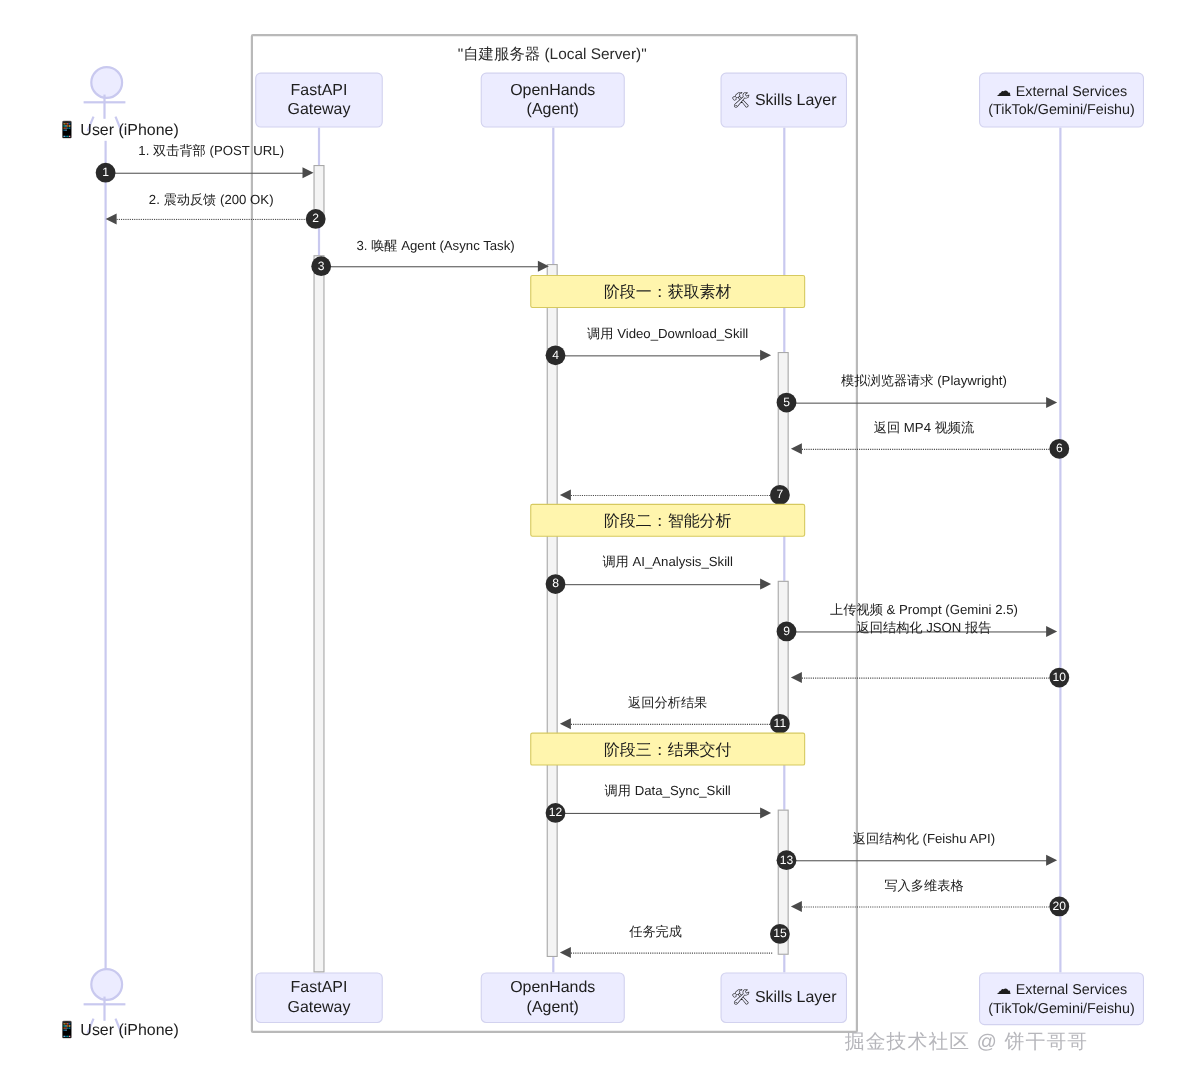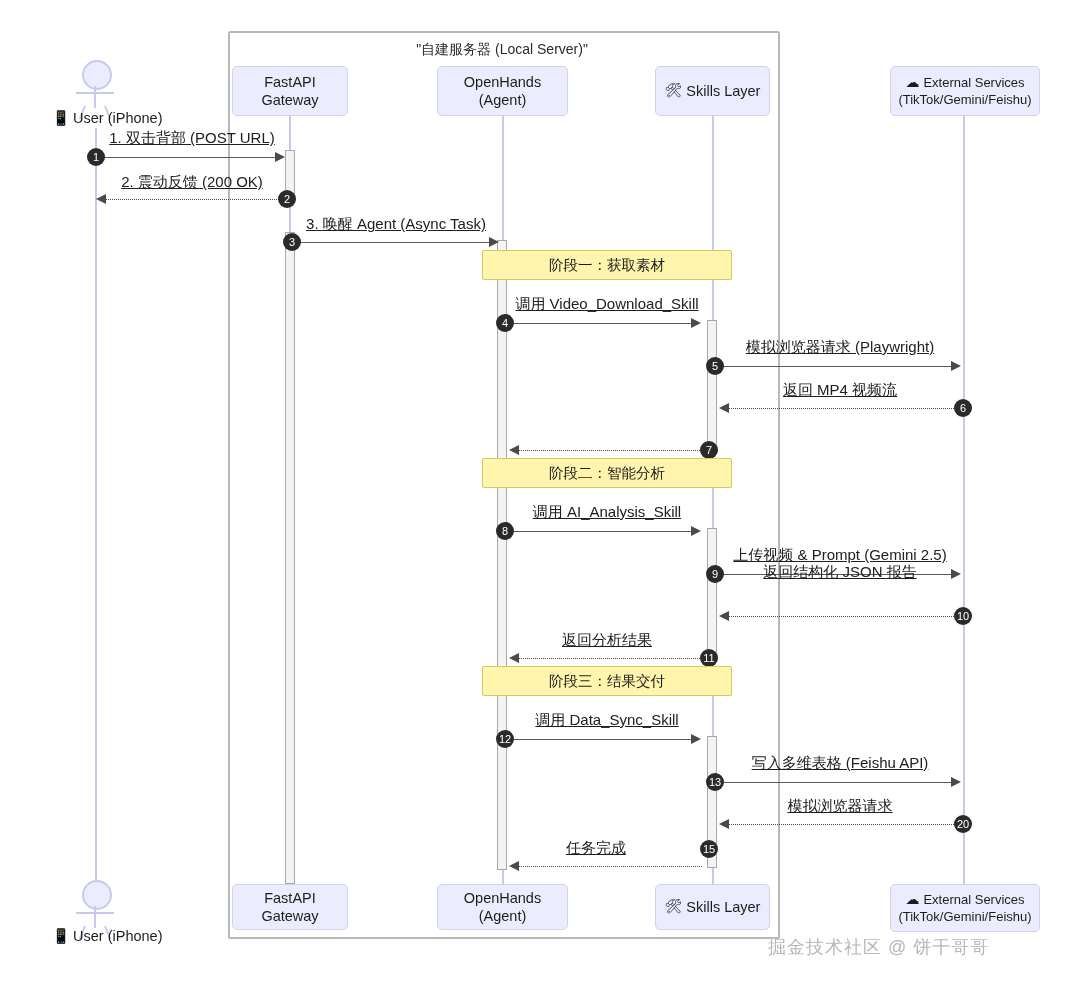--- a/index.html
+++ b/index.html
@@ -107,26 +107,25 @@
     border-bottom: 5.5px solid transparent;
     border-left: 10px solid #4a4a4a;
   }
   .arrow-head.left {
     border-top: 5.5px solid transparent;
     border-bottom: 5.5px solid transparent;
     border-right: 10px solid #4a4a4a;
   }
   .msg-label {
     position: absolute;
-    font-size: 15px;
+    font-size: 12px;
     color: #202020;
     white-space: nowrap;
     text-align: right;
     transform: translateX(-50%);
-    text-decoration: underline;
   }
   .seq-badge {
     position: absolute;
     width: 18px; height: 18px;
     border-radius: 50%;
     background: #2a2a2a;
     color: #ffffff;
     font-size: 11px;
     line-height: 18px;
     text-align: center;
@@ -305,26 +304,26 @@
 
   <div class="note" style="left:482px; top:666px; width:250px; height:30px;">
     <span>阶段三：结果交付</span>
   </div>
 
   <div class="msg-label" style="left:607px; top:711px;">调用 Data_Sync_Skill</div>
   <div class="msg-line" style="left:509px; top:739px; width:188px;"></div>
   <div class="arrow-head right" style="left:691px; top:734px;"></div>
   <div class="seq-badge" style="left:496px; top:730px;">12</div>
 
-  <div class="msg-label" style="left:840px; top:754px;">写入多维表格 (Feishu API)</div>
+  <div class="msg-label" style="left:840px; top:754px;">返回结构化 (Feishu API)</div>
   <div class="msg-line" style="left:719px; top:782px; width:238px;"></div>
   <div class="arrow-head right" style="left:951px; top:777px;"></div>
   <div class="seq-badge" style="left:706px; top:773px;">13</div>
 
-  <div class="msg-label" style="left:840px; top:797px;">模拟浏览器请求</div>
+  <div class="msg-label" style="left:840px; top:797px;">写入多维表格</div>
   <div class="msg-line dashed" style="left:726px; top:824px; width:232px;"></div>
   <div class="arrow-head left" style="left:719px; top:819px;"></div>
   <div class="seq-badge" style="left:954px; top:815px;">20</div>
 
   <div class="msg-label" style="left:596px; top:839px;">任务完成</div>
   <div class="msg-line dashed" style="left:516px; top:866px; width:186px;"></div>
   <div class="arrow-head left" style="left:509px; top:861px;"></div>
   <div class="seq-badge" style="left:700px; top:840px;">15</div>
 
   <div class="watermark" style="left:768px; top:935px;">掘金技术社区 @ 饼干哥哥</div>

